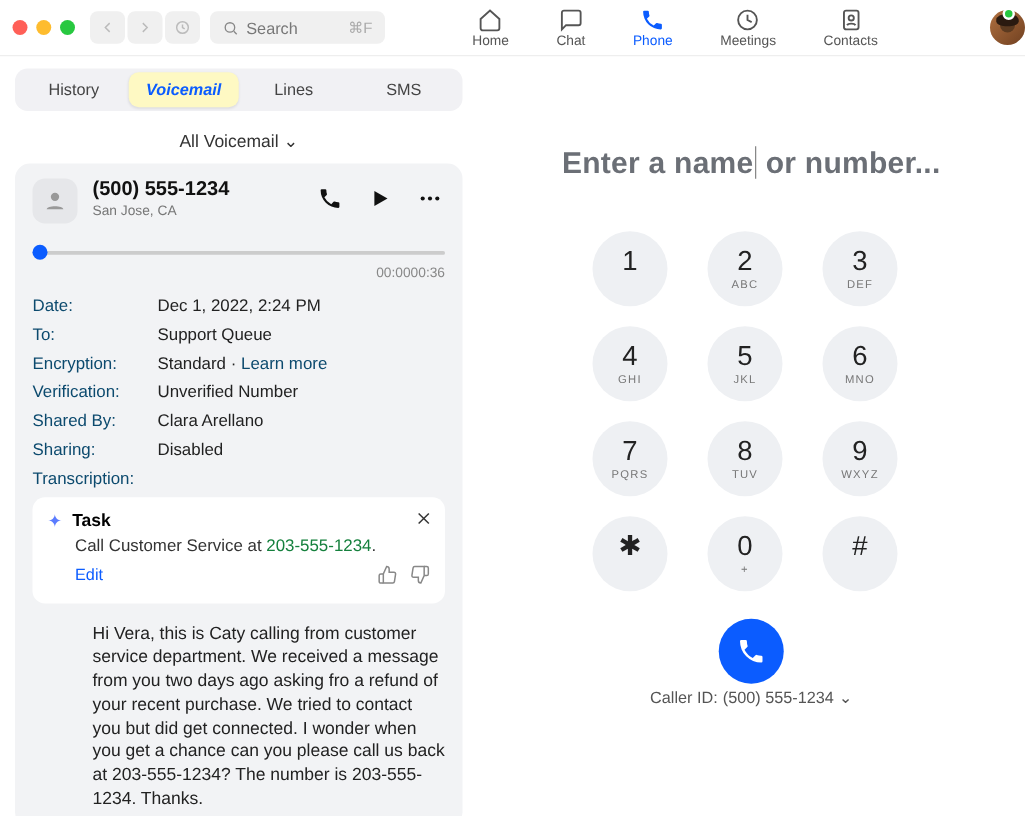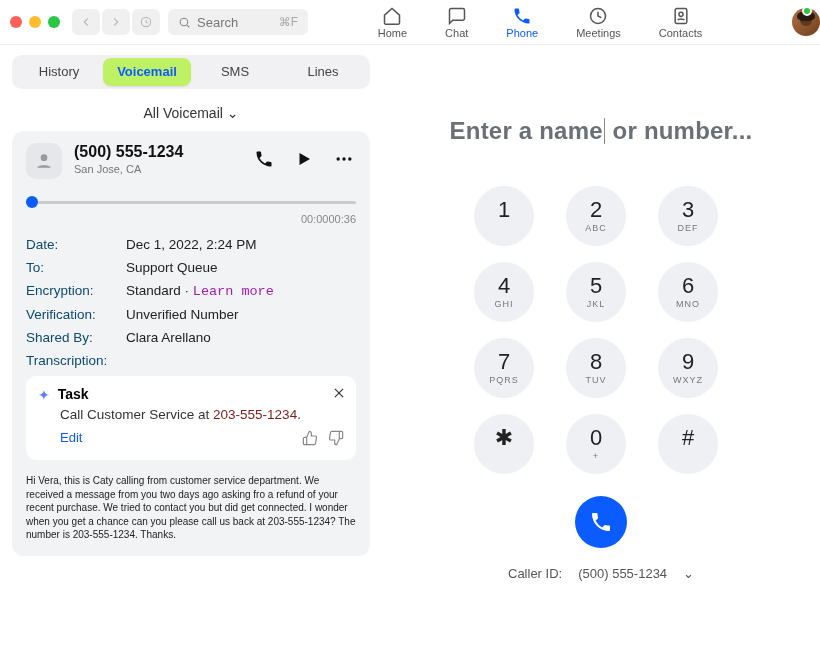--- a/index.html
+++ b/index.html
@@ -21,59 +21,59 @@
   .tab-icon { width:20px;height:20px; display:flex;align-items:center;justify-content:center; }
   .avatar { width:28px;height:28px;border-radius:50%; background:linear-gradient(135deg,#b07040,#704020); position:relative; margin-left:10px; overflow:hidden; }
   .avatar::before{content:"";position:absolute;top:6px;left:8px;width:12px;height:12px;border-radius:50%;background:#5b3a20;}
   .avatar::after{content:"";position:absolute;top:3px;left:5px;width:18px;height:10px;border-radius:50% 50% 40% 40%;background:#2a1a10;}
   .presence { position:absolute; right:-2px; top:-2px; width:10px;height:10px;border-radius:50%;background:#28c840;border:2px solid #fff; z-index:2;}
   .avatar-wrap{position:relative;width:28px;height:28px;margin-left:10px;}
   .main { flex:1; display:flex; overflow:hidden; }
   .left { width:382px; display:flex; flex-direction:column; padding:10px 12px 12px 12px; overflow-y:auto; }
   .seg { background:#f1f1f4; border-radius:10px; height:34px; display:flex; align-items:center; padding:3px; gap:0; margin-bottom:10px; }
   .seg-item { flex:1; text-align:center; font-size:13px; color:#444; height:28px; line-height:28px; border-radius:8px; cursor:pointer; }
-  .seg-item.active { background:#bef264; color:#0b5cff; font-weight:600; box-shadow:0 1px 2px rgba(0,0,0,0.08); }
+  .seg-item.active { background:#fef9c3; color:#0b5cff; font-weight:600; box-shadow:0 1px 2px rgba(0,0,0,0.08);font-style:italic; }
   .all-vm { text-align:center; font-size:14px; color:#333; margin:6px 0 10px; cursor:pointer; }
   .card { background:#f2f3f5; border-radius:12px; padding:12px 14px 14px 14px; }
   .vm-head { display:flex; align-items:flex-start; gap:12px; }
   .vm-avatar { width:36px;height:36px;border-radius:10px;background:#e6e7ea;display:flex;align-items:center;justify-content:center;color:#888; }
   .vm-titlewrap { flex:1; }
   .vm-phone { font-weight:700; font-size:16px; color:#111; }
   .vm-loc { font-size:11px; color:#777; margin-top:2px; }
   .vm-actions { display:flex; align-items:center; gap:16px; margin-top:4px; }
   .icon-btn { width:24px;height:24px;display:flex;align-items:center;justify-content:center;cursor:pointer;color:#111; }
   .slider { margin-top:16px; position:relative; height:14px; }
   .slider-track { position:absolute; top:6px; left:0; right:0; height:3px; background:#ccc; border-radius:2px; }
   .slider-thumb { position:absolute; top:1px; left:0; width:12px;height:12px;border-radius:50%;background:#0b5cff; }
   .slider-times { display:flex; justify-content:flex-end; font-size:11px; color:#888; margin-top:4px; }
   .meta { margin-top:12px; font-size:13.5px; color:#444; }
   .meta-row { display:flex; margin-bottom:8px; }
   .meta-label { width:100px; color:#0c4a6e; }
   .meta-val { color:#222; }
-  .meta-val .link { color:#a21caf;font-family:Liberation Mono, monospace; }
+  .meta-val .link { color:#0c4a6e; }
   .task { background:#fff; border-radius:10px; padding:10px 12px; margin-top:8px; position:relative; }
   .task-head { display:flex; align-items:flex-start; gap:8px; }
   .sparkle { color:#5b7cff; font-size:14px; margin-top:1px; }
   .task-title { font-weight:700; font-size:14px; }
   .task-close { position:absolute; right:10px; top:10px; cursor:pointer; }
   .task-body { font-size:13.5px; margin:4px 0 0 22px; color:#333; }
-  .task-body a { color:#7f1d1d; text-decoration:none; }
+  .task-body a { color:#15803d; text-decoration:none; }
   .task-foot { display:flex; margin:8px 0 0 22px; }
   .task-edit { color:#0b5cff; font-size:13px; cursor:pointer; }
   .thumbs { margin-left:auto; display:flex; gap:10px; color:#888; }
-  .transcript { font-size:10px; color:#222; margin-top:14px; line-height:1.35; }
+  .transcript { font-size:14px; color:#222; margin-top:14px; line-height:1.35;margin-left:48px; }
   .right { flex:1; display:flex; flex-direction:column; align-items:center; padding:28px 20px 20px; }
   .entry { font-size:24px; font-weight:600; color:#6b6f76; margin:44px 0 40px; position:relative; letter-spacing:0.2px; }
   .entry .cursor { display:inline-block; width:1px; height:26px; background:#888; vertical-align:middle; margin:0 1px; transform:translateY(-2px); }
   .dial { display:grid; grid-template-columns:repeat(3,70px); gap:16px 22px; }
   .key { width:60px;height:60px;border-radius:50%;background:#eef0f3;display:flex;flex-direction:column;align-items:center;justify-content:center;cursor:pointer; }
   .key-num { font-size:22px; color:#222; line-height:1; }
   .key-sub { font-size:9px; color:#777; letter-spacing:1px; margin-top:2px; height:10px; }
   .callbtn { margin-top:22px; width:52px;height:52px;border-radius:50%;background:#0b5cff;display:flex;align-items:center;justify-content:center;cursor:pointer; }
-  .callerid { margin-top:18px; font-size:13px; color:#555; display:flex; align-items:center; gap:16px; cursor:pointer; }
+  .callerid { margin-top:3px; font-size:13px; color:#555; display:flex; align-items:center; gap:4px; cursor:pointer; }
 </style>
 </head>
 <body>
 
 <div class="topbar">
   <div class="traffic">
     <div class="dot red"></div>
     <div class="dot yellow"></div>
     <div class="dot green"></div>
   </div>
@@ -152,22 +152,22 @@
     <div class="avatar"></div>
     <div class="presence"></div>
   </div>
 </div>
 
 <div class="main">
   <div class="left">
     <div class="seg">
       <div class="seg-item">History</div>
       <div class="seg-item active">Voicemail</div>
+      <div class="seg-item">Lines</div>
       <div class="seg-item">SMS</div>
-      <div class="seg-item">Lines</div>
     </div>
     <div class="all-vm">
       <span>All Voicemail</span>
       <span> ⌄</span>
     </div>
 
     <div class="card">
       <div class="vm-head">
         <div class="vm-avatar">
           <svg width="20" height="20" viewBox="0 0 24 24" fill="#999">
@@ -223,20 +223,24 @@
           </div>
         <div class="meta-row">
             <span class="meta-label">Verification:</span>
             <span class="meta-val">Unverified Number</span>
           </div>
         <div class="meta-row">
             <span class="meta-label">Shared By:</span>
             <span class="meta-val">Clara Arellano</span>
           </div>
         <div class="meta-row">
+            <span class="meta-label">Sharing:</span>
+            <span class="meta-val">Disabled</span>
+          </div>
+        <div class="meta-row">
             <span class="meta-label">Transcription:</span>
           </div>
       </div>
 
       <div class="task">
         <div class="task-close"><svg width="14" height="14" viewBox="0 0 24 24" stroke="#333" stroke-width="2">
               <line x1="5" y1="5" x2="19" y2="19"></line>
               <line x1="19" y1="5" x2="5" y2="19"></line>
             </svg></div>
         <div class="task-head">

